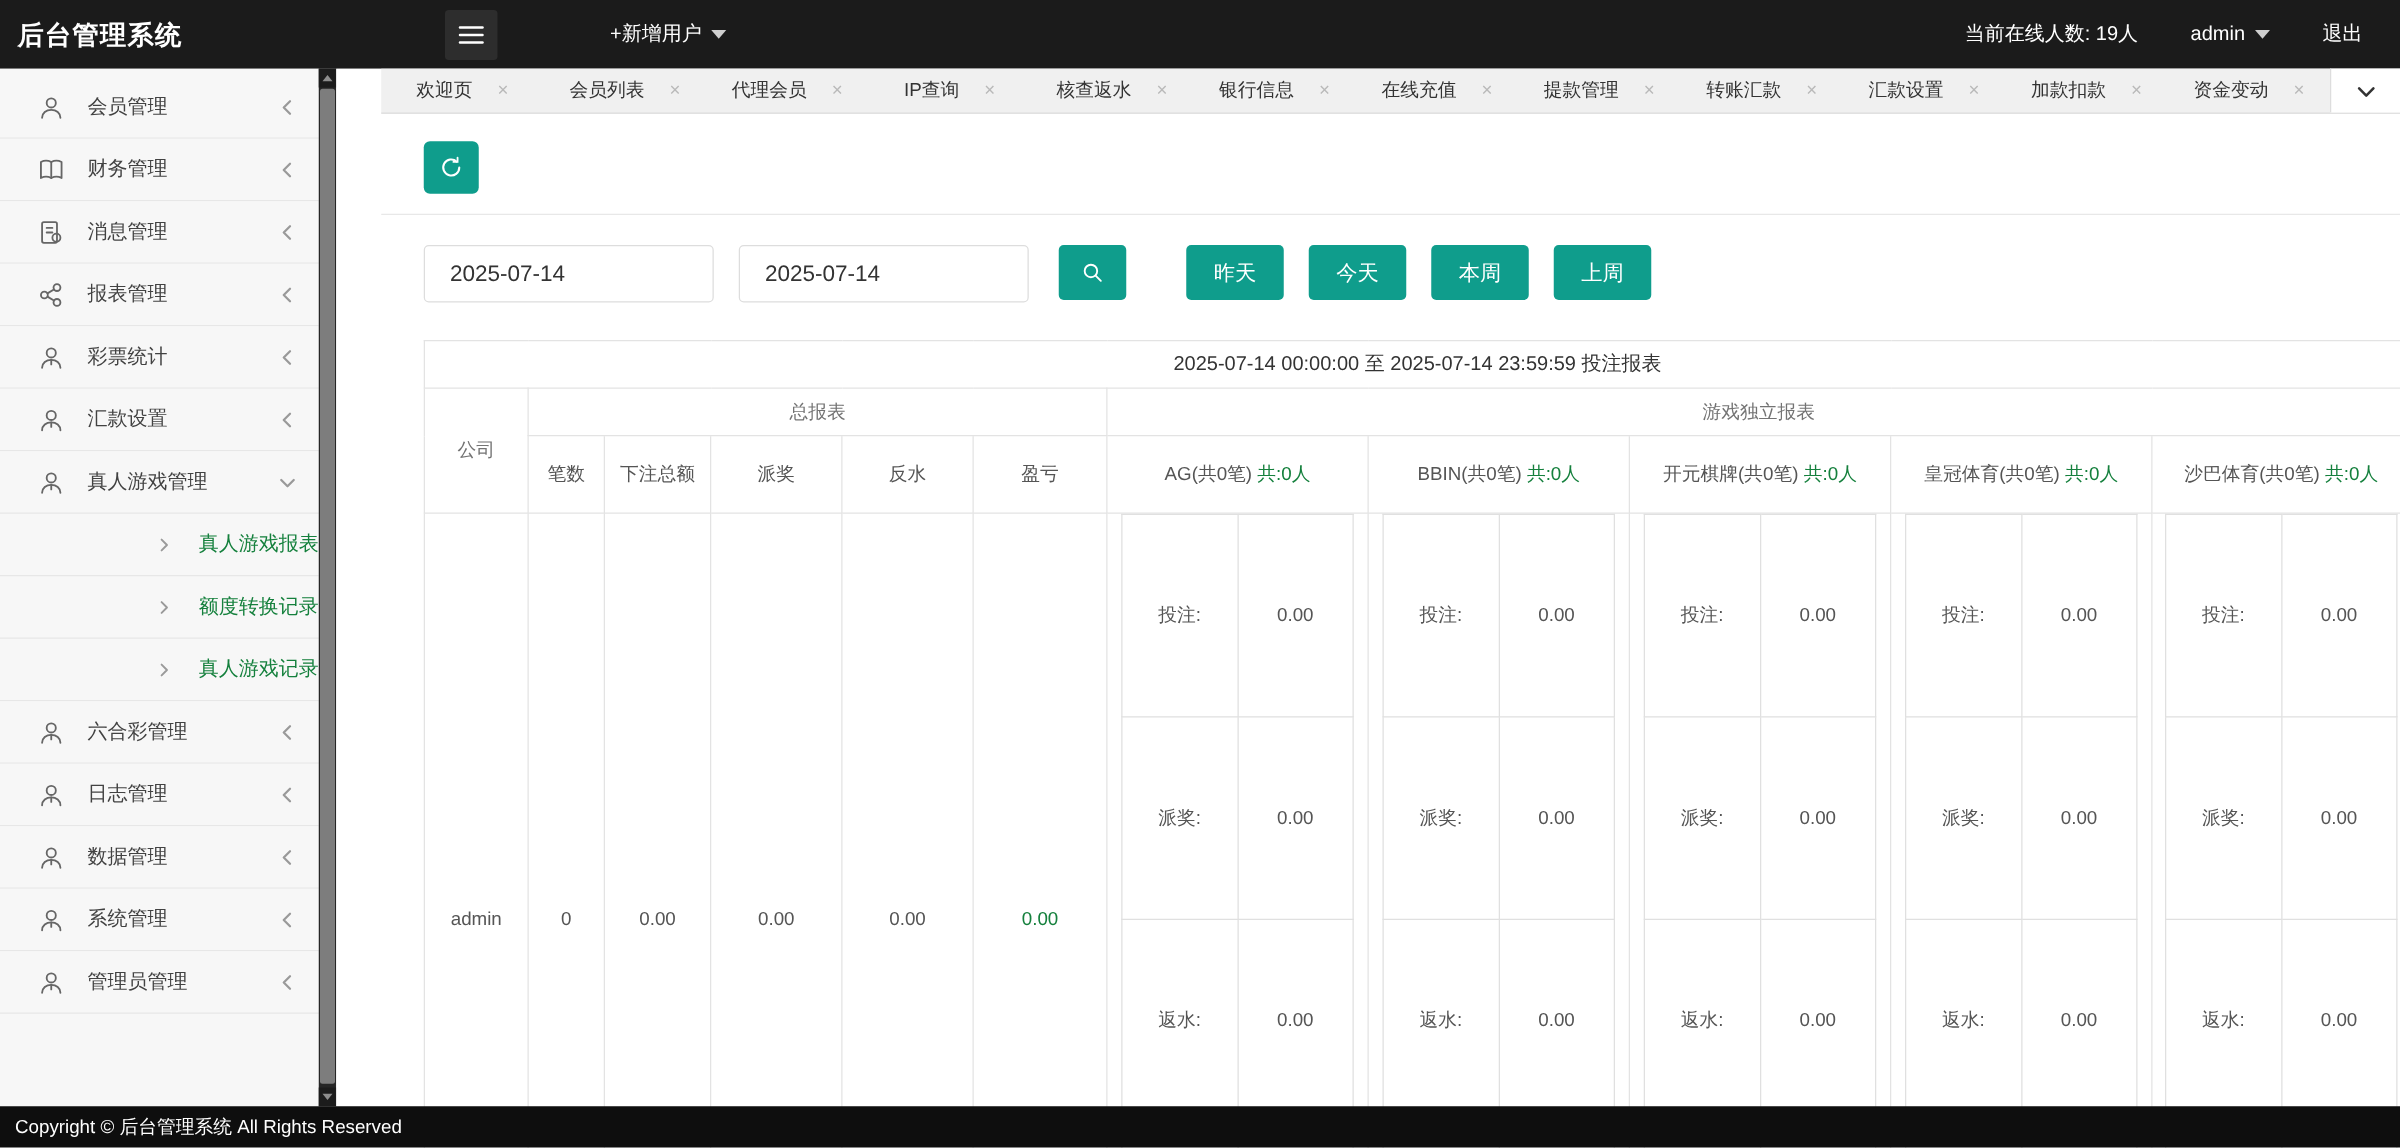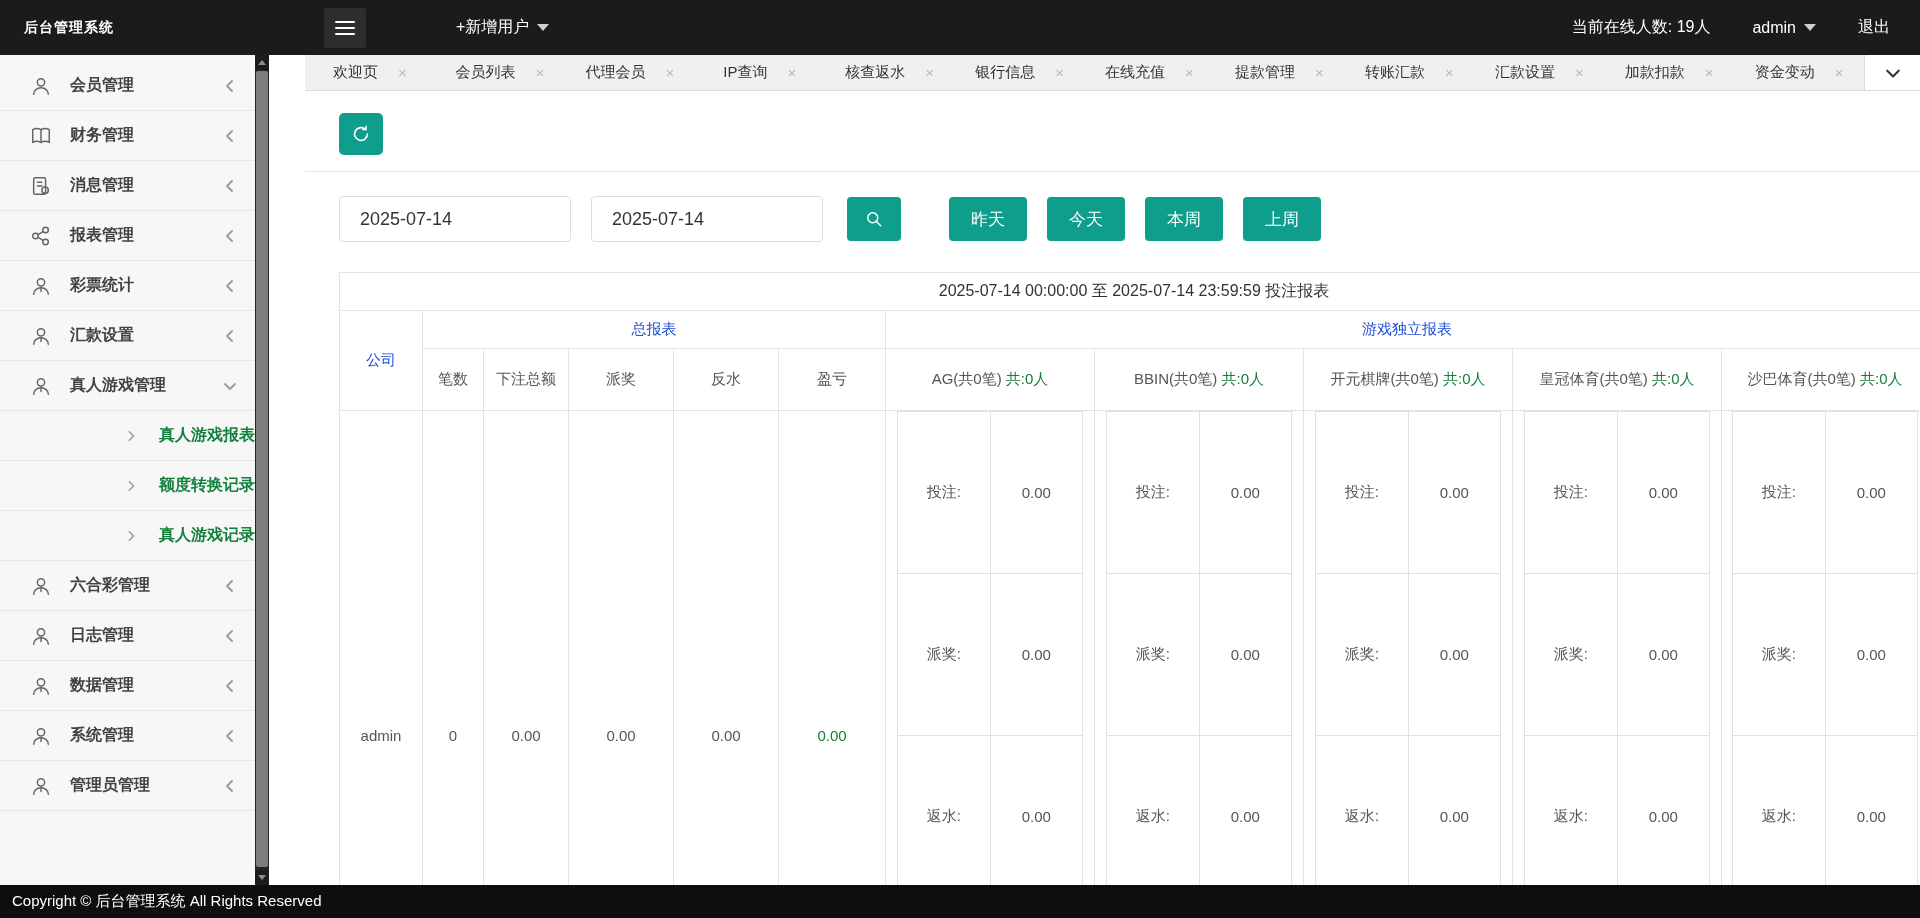--- a/index.html
+++ b/index.html
@@ -2,37 +2,37 @@
 <html><head>
 <meta charset="utf-8">
 <style>
   * { margin:0; padding:0; box-sizing:border-box; }
   html,body { width:1920px; height:918px; overflow:hidden;
     font-family:"Liberation Sans","DejaVu Sans",sans-serif; background:#fff; }
 
   
   .topbar { position:absolute; left:0; top:0; width:1920px; height:55px;
     background:#1b1b1b; color:#fff; display:flex; align-items:center; }
-  .brand { font-size:14px; font-weight:bold; margin-left:24px; letter-spacing:1px; }
+  .brand { font-size:21px; font-weight:bold; margin-left:14px; letter-spacing:1px; }
   .burger { width:42px; height:40px; background:#2d2d2d; border-radius:3px; margin-left:210px;
     display:flex; align-items:center; justify-content:center; cursor:pointer; }
   .burger .bars { width:20px; }
   .burger .bars div { height:2px; background:#fff; margin:4px 0; border-radius:1px; }
   .newuser { margin-left:90px; font-size:16px; display:flex; align-items:center; gap:8px; cursor:pointer; }
   .caret-down { width:0; height:0; border-left:6px solid transparent; border-right:6px solid transparent; border-top:7px solid #cfcfcf; display:inline-block; }
   .topbar-right { margin-left:auto; display:flex; align-items:center; gap:42px; margin-right:30px; font-size:16px; }
   .admin-menu { display:flex; align-items:center; gap:8px; cursor:pointer; }
   .logout { cursor:pointer; }
 
   
   .footer { position:absolute; left:0; bottom:0; width:1920px; height:33px; background:#0e0e0e;
     color:#fff; font-size:15px; display:flex; align-items:center; padding-left:12px; }
 
   
-  .sidebar { position:absolute; left:0; top:55px; width:255px; height:830px; background:#f7f7f7; padding-top:6px;font-weight:bold; }
+  .sidebar { position:absolute; left:0; top:55px; width:255px; height:830px; background:#f7f7f7; padding-top:6px; }
   .sb-item { height:50px; display:flex; align-items:center; border-bottom:1px solid #e7e7e7;
     color:#424242; font-size:16px; cursor:pointer; background:#f7f7f7; }
   .sb-item .ico { width:22px; height:22px; margin-left:30px; flex:0 0 22px; display:flex; align-items:center; }
   .sb-item .lbl { margin-left:18px; }
   .sb-item .chev { margin-left:auto; margin-right:18px; display:flex; }
   .sb-child { height:50px; display:flex; align-items:center; border-bottom:1px solid #e7e7e7;
     color:#15803d; font-size:16px; cursor:pointer;justify-content:flex-end; }
   .sb-child .arrow { margin-left:48px; display:flex; }
   .sb-child .lbl { margin-left:22px; }
   svg.stroke { stroke:#666; fill:none; stroke-width:1.6; stroke-linecap:round; stroke-linejoin:round; }
@@ -53,36 +53,36 @@
   .tabbar { height:36px; background:#f0f0f0; border-bottom:1px solid #dcdcdc; display:flex; align-items:stretch; }
   .tab { flex:1; display:flex; align-items:center; justify-content:center; gap:20px;
     font-size:15px; color:#333; cursor:pointer; white-space:nowrap; }
   .tab .x { color:#b9b9b9; font-size:15px; cursor:pointer; }
   .tab-drop { flex:0 0 56px; background:#fff; border-left:1px solid #ddd; display:flex; align-items:center; justify-content:center; cursor:pointer; }
 
   .toolbar { padding:22px 0 16px 34px; border-bottom:1px solid #e8e8e8; }
   .btn-refresh { width:44px; height:42px; background:#0f9d8c; border:none; border-radius:5px;
     display:flex; align-items:center; justify-content:center; cursor:pointer; }
 
-  .filters { display:flex; align-items:center; gap:20px; padding:24px 0 0 34px; }
+  .filters { display:flex; align-items:flex-start; gap:20px; padding:24px 0 0 34px; }
   .date-input { width:232px; height:46px; border:1px solid #ddd; border-radius:4px;
     font-size:18px; color:#333; padding-left:20px; font-family:inherit; }
   .btn-search { width:54px; height:44px; background:#0f9d8c; border:none; border-radius:4px;
     display:flex; align-items:center; justify-content:center; cursor:pointer; margin-left:4px; }
   .btn-quick { min-width:78px; height:44px; background:#0f9d8c; border:none; border-radius:4px;
     color:#fff; font-size:17px; cursor:pointer; font-family:inherit; padding:0 14px; }
   .filters .gap { width:8px; }
 
   
   .report-wrap { padding:30px 0 0 34px; }
   table.report { border-collapse:collapse; width:1590px; table-layout:fixed; color:#555; }
   .report th, .report td { border:1px solid #e3e3e3; text-align:center; font-weight:normal;
     font-size:15px; vertical-align:middle; }
   .report .title-row td { height:38px; font-size:16px; color:#333; }
-  .report .grp-row th { height:38px; color:#1d4ed8;margin-top:42px; }
+  .report .grp-row th { height:38px; color:#737373;margin-top:42px; }
   .report .sub-row th { height:62px; color:#555; padding:0 6px; }
   .report .data-row td { height:162px; background:#fff; }
   .red { color:#15803d; }
   .mini { border-collapse:collapse; width:186px; margin:0 auto; }
   .mini td { border:1px solid #e0e0e0; height:36px; font-size:15px; color:#555; background:#fff; width:50%; }
 </style>
 </head>
 <body>
 
 <div class="topbar">

